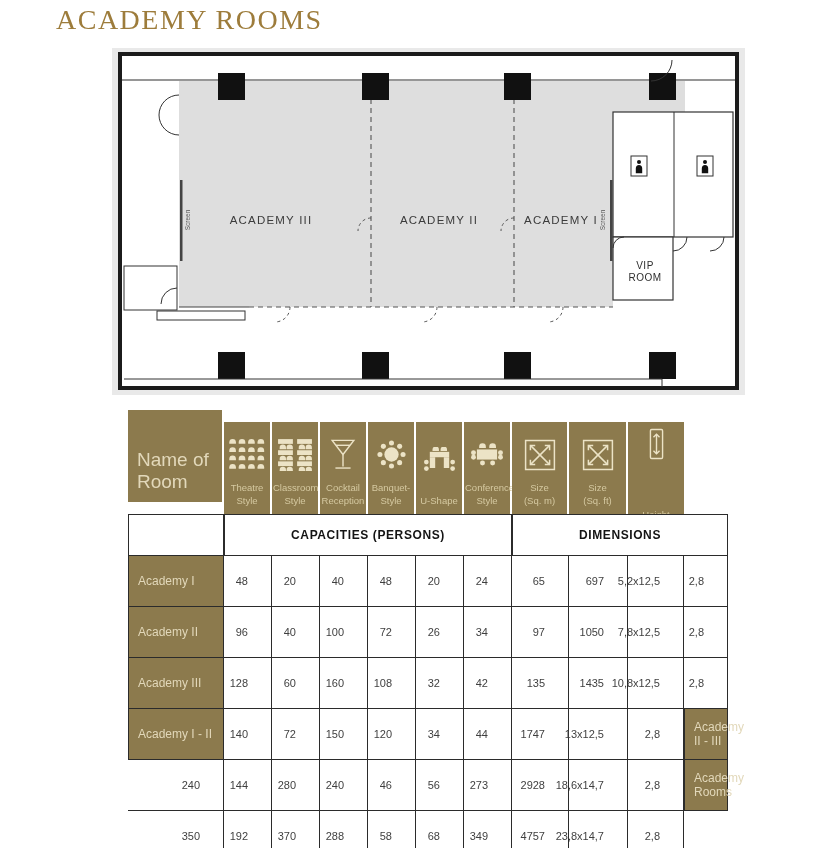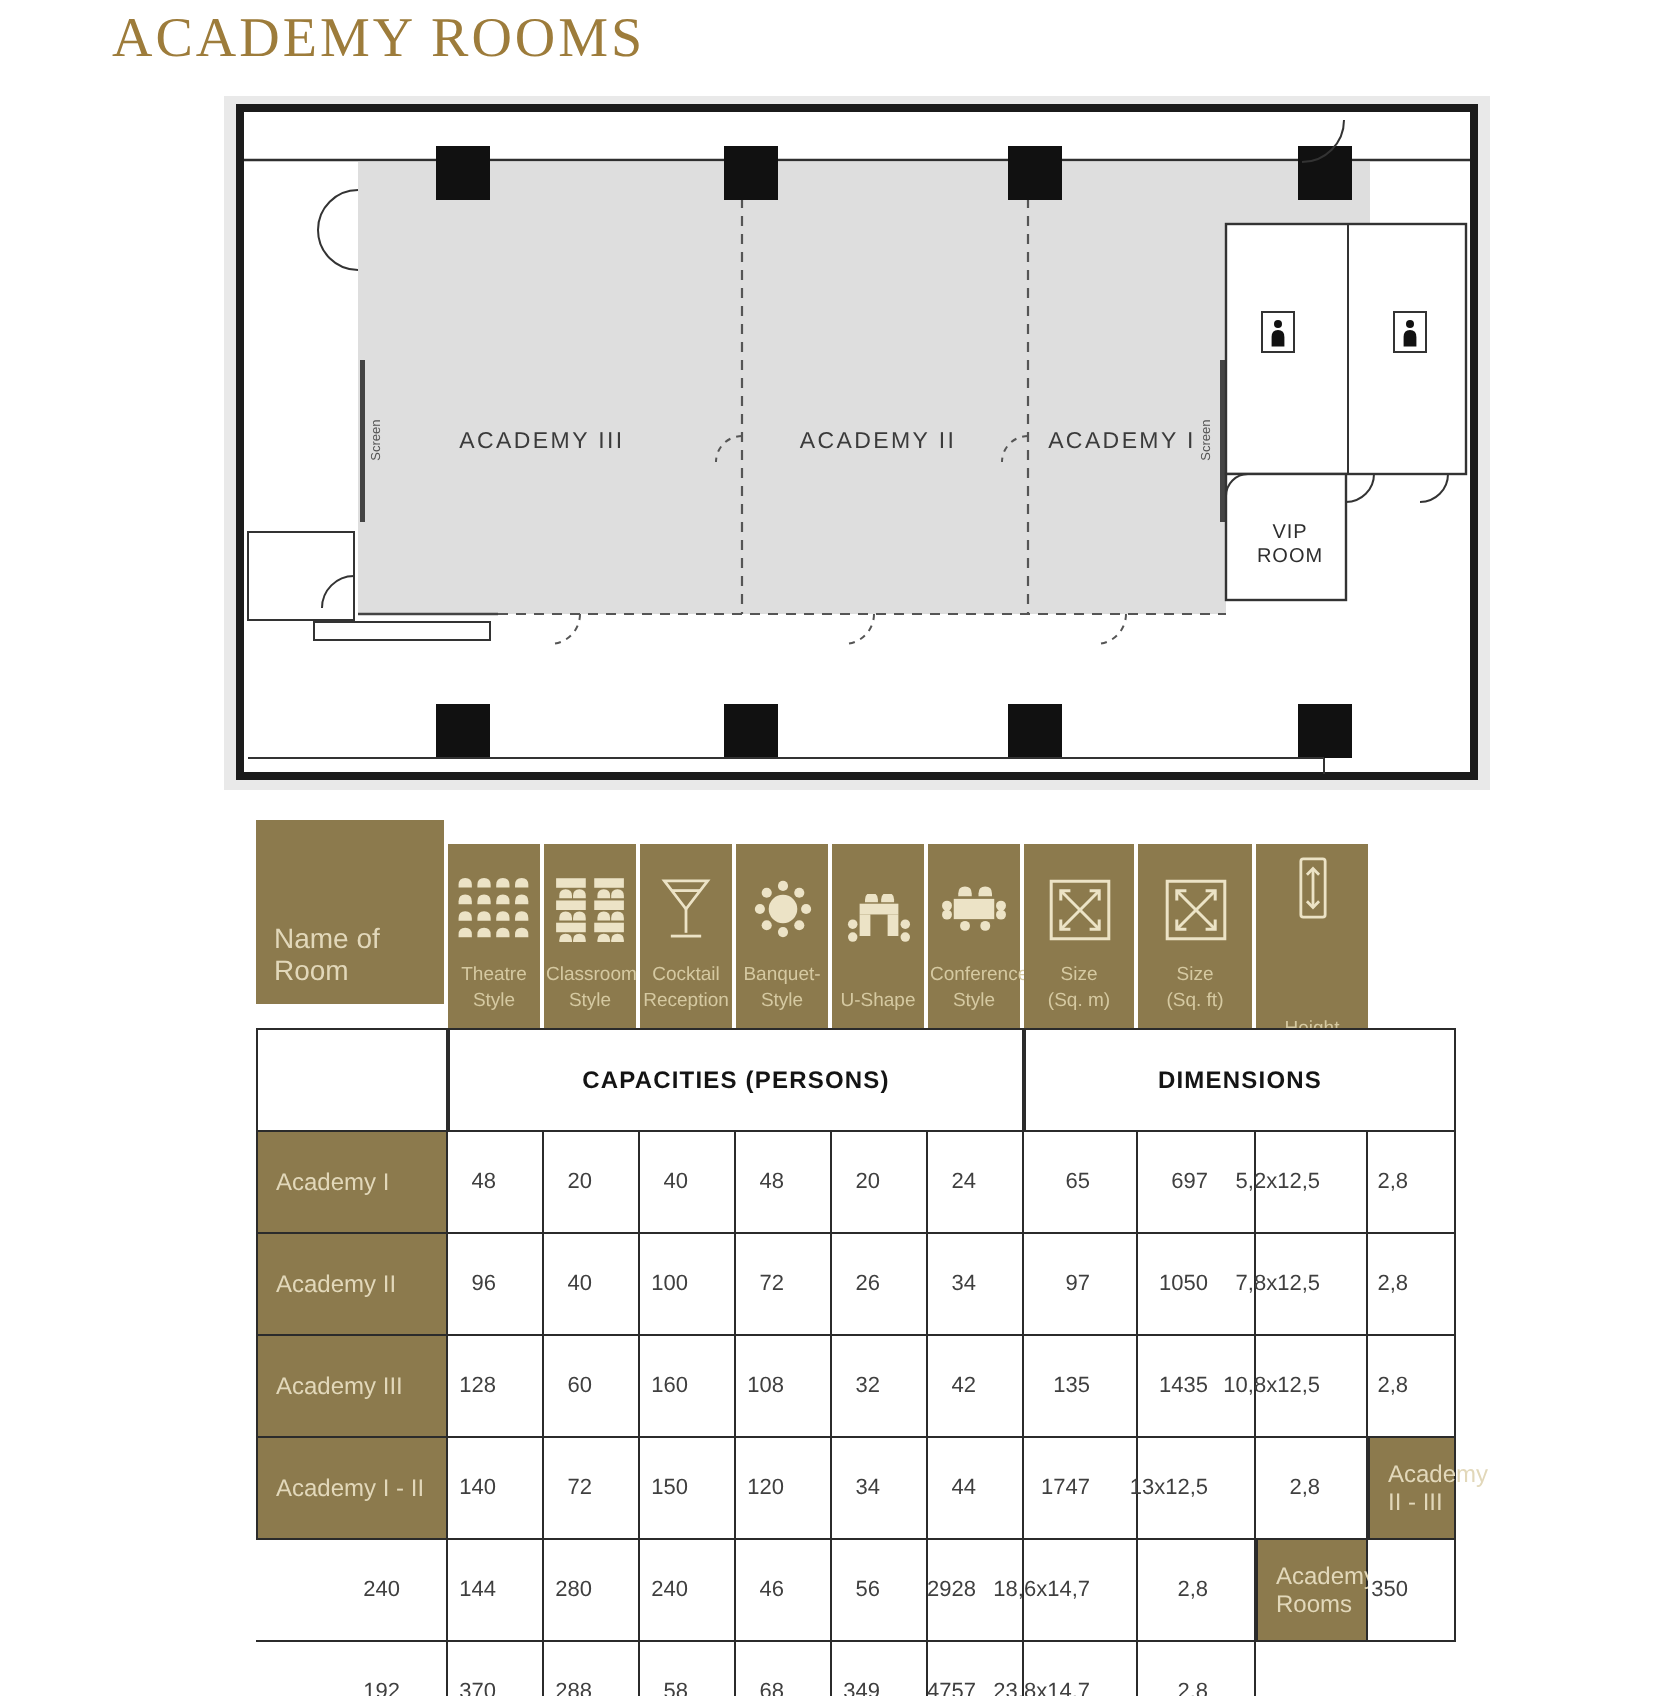--- a/index.html
+++ b/index.html
@@ -23,24 +23,24 @@
   .hc{
     height:92px;background:#8c7a4d;border-right:2px solid #fff;
     display:flex;flex-direction:column;box-sizing:border-box;margin-top:12px;
   }
   .hc.last{border-right:none;gap:48px;}
   .icw{flex:1;display:flex;align-items:center;justify-content:center;padding-top:5px;}
   .hlbl{padding:0 1px 7px;text-align:center;font-size:9.5px;line-height:1.3;color:#d5c9a1;}
   .hc-name{
     height:92px;background:#8c7a4d;border-right:2px solid #fff;box-sizing:border-box;
     display:flex;align-items:flex-end;padding:0 0 9px 9px;
-    font-size:14px;color:#e2d8ba;
+    font-size:19px;color:#e2d8ba;
   }
   .sh{
-    height:52px;background:#fff;border:1px solid #2b2b2b;box-sizing:border-box;
+    height:42px;background:#fff;border:1px solid #2b2b2b;box-sizing:border-box;
     display:flex;align-items:center;justify-content:center;
     font-size:12px;font-weight:bold;letter-spacing:.6px;color:#141414;
   }
   .sh-name{grid-column:1;}
   .sh-cap{grid-column:2 / span 6;}
   .sh-dim{grid-column:8 / span 4;}
   .nc{
     height:51px;background:#8c7a4d;box-sizing:border-box;
     border-left:1px solid #2b2b2b;border-right:1px solid #2b2b2b;border-bottom:1px solid #2b2b2b;
     display:flex;align-items:center;padding-left:9px;
@@ -347,20 +347,21 @@
   <div class="vc">13x12,5</div>
   <div class="vc">2,8</div>
 
   <div class="nc">Academy II - III</div>
   <div class="vc">240</div>
   <div class="vc">144</div>
   <div class="vc">280</div>
   <div class="vc">240</div>
   <div class="vc">46</div>
   <div class="vc">56</div>
+  <div class="vc">273</div>
   <div class="vc">2928</div>
   <div class="vc">18,6x14,7</div>
   <div class="vc">2,8</div>
 
   <div class="nc">Academy Rooms</div>
   <div class="vc">350</div>
   <div class="vc">192</div>
   <div class="vc">370</div>
   <div class="vc">288</div>
   <div class="vc">58</div>

